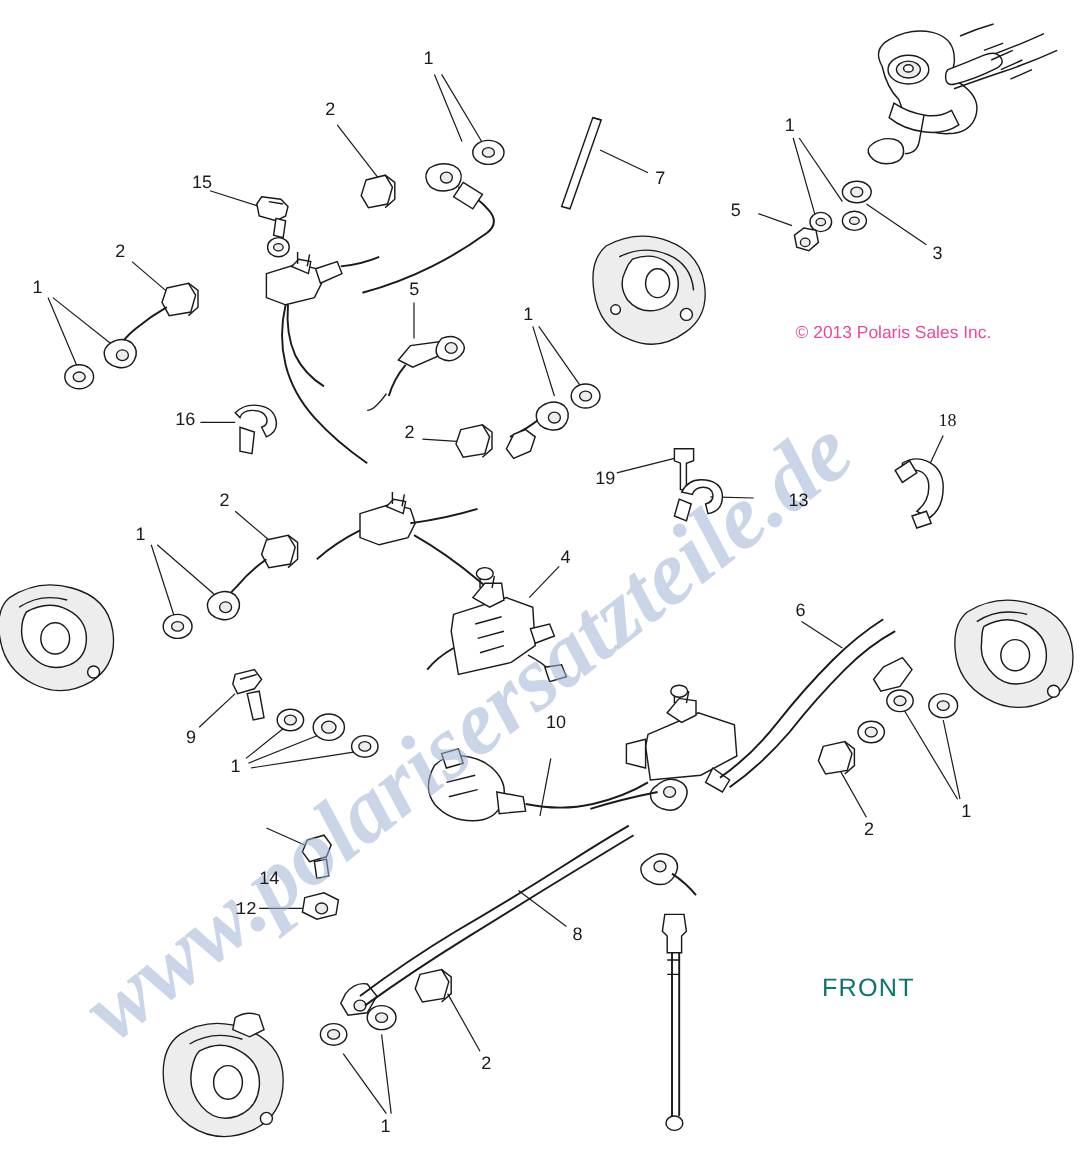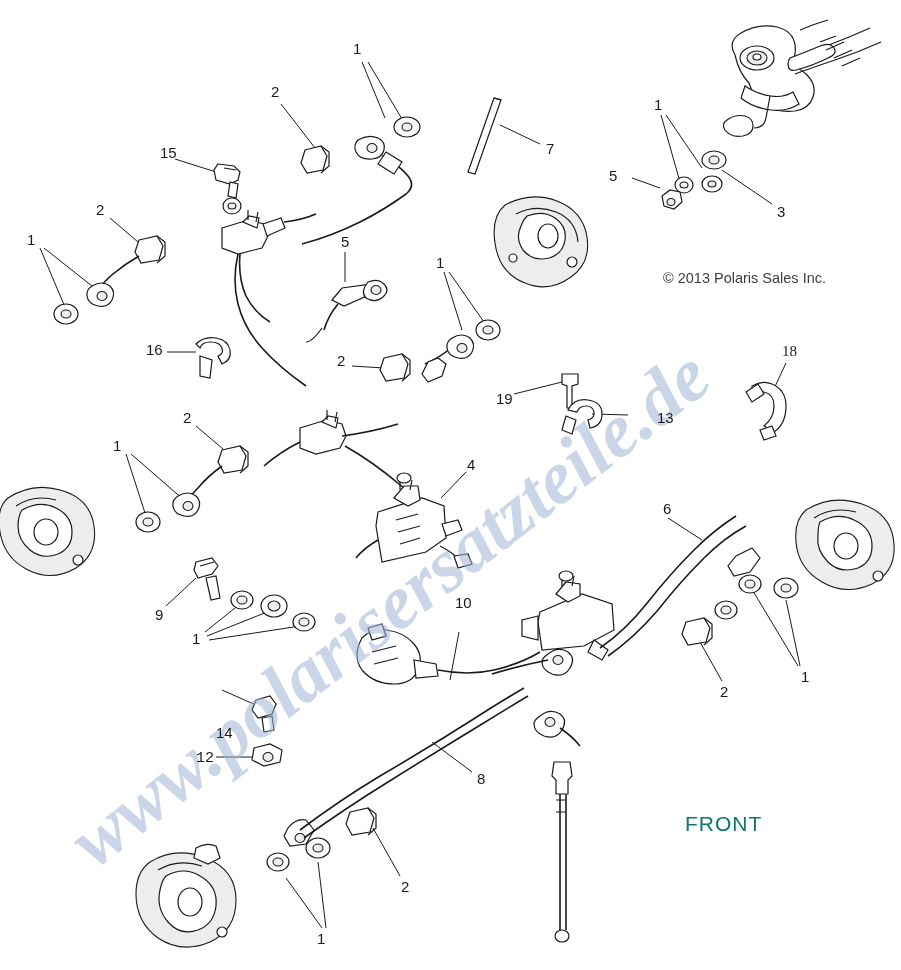--- a/index.html
+++ b/index.html
@@ -29,21 +29,21 @@
     font-family: "Liberation Sans", sans-serif;
     font-size: 15px;
     color: #1a1a1a;
     white-space: nowrap;
     line-height: 1;
   }
   .copyright {
     position: absolute;
     font-family: "Liberation Sans", sans-serif;
     font-size: 14.5px;
-    color: #404040;
+    color: #ec4899;
     white-space: nowrap;
   }
   .frontlabel {
     position: absolute;
     font-family: "Liberation Sans", sans-serif;
     font-size: 21px;
     letter-spacing: 1px;
     color: #0f766e;
     white-space: nowrap;
   }

